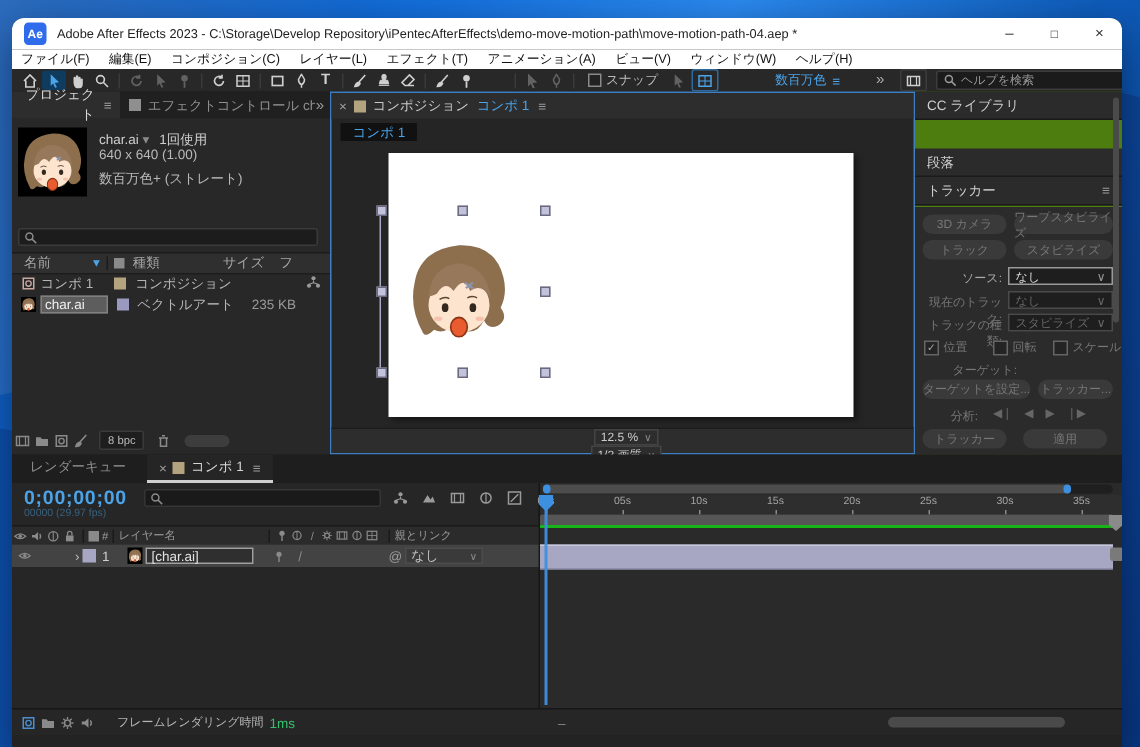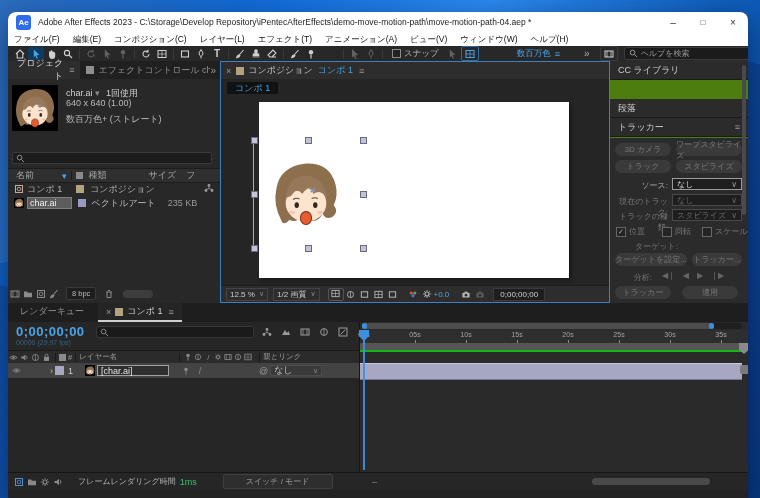--- a/index.html
+++ b/index.html
@@ -62,21 +62,21 @@
   .bpc{background:#1e1e1e;border:1px solid #3a3a3a;border-radius:2px;padding:1px 5px;font-size:7.5px;color:#bbb;margin:0 6px;}
   .pillbar{width:30px;height:8px;border-radius:4px;background:#3d3d3d;margin-left:8px;}
 
   
   .comp{left:212px;top:0;width:390px;height:242px;background:#252525;border:1px solid #3e7fc1;box-sizing:border-box;}
   .ctab{position:absolute;left:0;top:0;width:100%;height:17px;background:#2d2d2d;display:flex;align-items:center;color:#c9c9c9;}
   .vtab{position:absolute;left:6px;top:20px;height:12px;background:#111;padding:0 8px;display:flex;align-items:center;color:#4ba3e8;}
   .canvas{position:absolute;left:38px;top:40px;width:310px;height:176px;background:#ffffff;box-shadow:2px 2px 4px rgba(0,0,0,.45);}
   .handle{position:absolute;width:5px;height:5px;background:#c2c2da;border:1px solid #6a6a7e;}
   .selline{position:absolute;width:1px;background:#a8a8c4;}
-  .cbottom{position:absolute;left:0;bottom:0;width:100%;height:16px;background:#2d2d2d;border-top:1px solid #1c1c1c;display:flex;align-items:center;color:#b8b8b8;}
+  .cbottom{position:absolute;left:0;bottom:0;width:100%;height:16px;background:#2d2d2d;border-top:1px solid #1c1c1c;display:flex;align-items:center;color:#b8b8b8;flex-direction:column;}
   .dd{background:#2d2d2d;border:1px solid #444;height:11px;display:flex;align-items:center;padding:0 3px;margin-left:5px;font-size:8px;color:#ccc;}
   .dd .v{margin-left:4px;color:#888;font-size:7px;}
   .cicon{width:14px;display:flex;justify-content:center;color:#b5b5b5;flex:0 0 auto;}
   .tcbox{background:#1e1e1e;border:1px solid #3a3a3a;padding:1px 6px;margin-left:6px;color:#cfcfcf;font-size:8px;}
 
   
   .rights{left:602px;top:0;width:138px;height:242px;background:#4d7c0f;}
   .rhead{position:absolute;left:0;width:100%;height:19px;background:#2b2b2b;border-bottom:1px solid #1a1a1a;display:flex;align-items:center;padding-left:8px;box-sizing:border-box;color:#cfcfcf;}
   .trk{position:absolute;left:0;top:77px;width:100%;bottom:0;background:#2b2b2b;}
   .gbtn{position:absolute;height:13px;background:#3a3a3a;border-radius:7px;color:#777;display:flex;align-items:center;justify-content:center;font-size:8px;}
@@ -816,18 +816,17 @@
           <use href="#ic-gear"></use>
         </svg>
       </span>
     <span class="stico">
         <svg width="10" height="10">
           <use href="#ic-speaker"></use>
         </svg>
       </span>
     <span style="margin-left:14px;font-size:8px;color:#b5b5b5">フレームレンダリング時間</span>
     <span class="grn">1ms</span>
-    <span class="modebtn">スイッチ / モード</span>
     <span class="dash">–</span>
     <span class="hsb"></span>
   </div>
 
 </div>
 
 </body></html>

